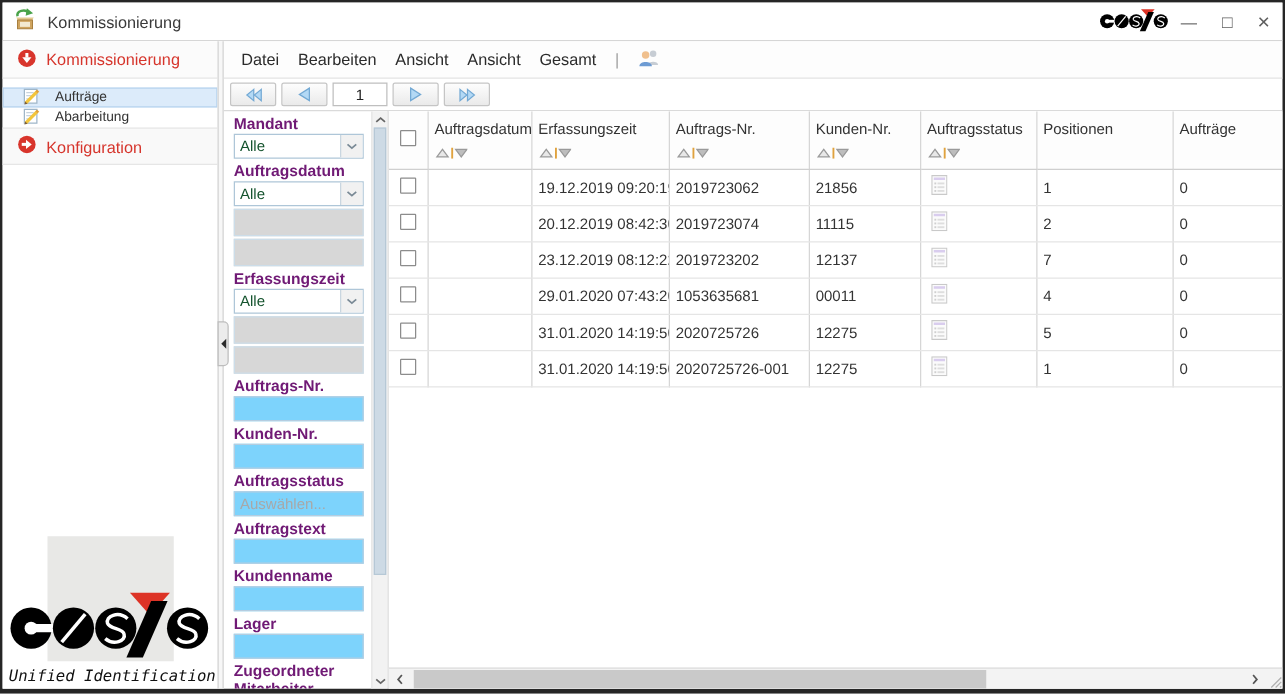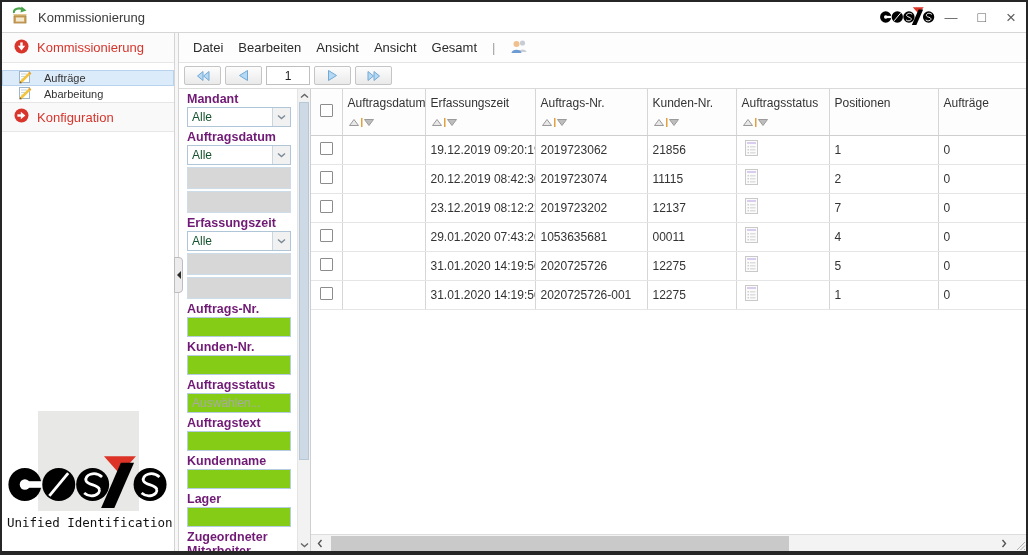--- a/index.html
+++ b/index.html
@@ -24,21 +24,21 @@
   .divhandle{position:absolute;left:-1px;top:224px;width:9px;height:36px;background:#ececec;border:1px solid #bdbdbd;border-radius:0 4px 4px 0;display:flex;align-items:center;justify-content:center;}
   .divhandle .tri{width:0;height:0;border-top:4px solid transparent;border-bottom:4px solid transparent;border-right:4px solid #2b2b2b;}
   .main{flex:1;display:flex;flex-direction:column;min-width:0;}
 
   
   .nav-head{height:30px;display:flex;align-items:center;gap:8px;padding-left:12px;border-bottom:1px solid #e6e6e6;background:#fbfbfb;color:#d6352c;font-size:13px;}
   .nav-head.konfig{margin-top:0;border-top:1px solid #e6e6e6;background:#f9f9f9;}
   .nav-spacer{height:7px;}
   .nav-sub{height:16px;display:flex;align-items:center;gap:12px;padding-left:15px;font-size:11px;color:#333;border:1px solid transparent;}
   .nav-sub.selected{background:#dcebfa;border:1px solid #b7d3ee;}
-  .sidebar-logo{position:absolute;left:5px;bottom:21px;width:164px;}
+  .sidebar-logo{position:absolute;left:5px;bottom:3px;width:164px;font-style:italic;}
   .logo-gray{position:absolute;left:31px;bottom:19px;width:101px;height:100px;background:#e8e8e6;}
   .logo-big{position:relative;display:block;}
   .logo-sub{position:relative;font-family:"DejaVu Sans Mono",monospace;font-size:12.5px;color:#111;margin-top:1px;white-space:nowrap;}
 
   
   .menubar{height:30px;border-bottom:1px solid #e4e4e4;display:flex;align-items:center;padding-left:14px;gap:15px;font-size:13px;color:#2b2b2b;background:#fdfdfd;}
   .menubar .sep{color:#a0a0a0;}
   .statusrow{height:26px;border-bottom:1px solid #dadada;display:flex;align-items:center;padding:0 8px 0 5px;font-size:12.5px;color:#333;}
   .statustext{flex:1;}
   .pagination{display:flex;gap:4px;align-items:center;}
@@ -47,21 +47,21 @@
 
   
   .content{flex:1;display:flex;min-height:0;position:relative;}
   .filterpanel{width:132px;flex:none;border-right:1px solid #cfcfcf;position:relative;padding-left:8px;overflow:hidden;}
   .fcol{width:104px;}
   .flabel{margin:3px 0 1px;font-size:12.5px;line-height:14px;font-weight:bold;color:#701a75;}
   .fselect{height:20px;width:104px;border:1px solid #aec6d8;background:#fff;display:flex;align-items:center;}
   .fselval{flex:1;font-size:12px;color:#14532d;padding-left:4px;}
   .fselarrow{width:18px;height:100%;border-left:1px solid #c9d6e0;background:#f1f1f1;display:flex;align-items:center;justify-content:center;}
   .fdisabled{height:22px;width:104px;background:#d7d7d7;border:1px solid #ccdde9;margin-top:2px;}
-  .finput{height:20px;width:104px;border:1px solid #b5cde0;background:#84cc16;font-size:12px;color:#222;padding:0 4px;font-family:"Liberation Sans",sans-serif;}
+  .finput{height:20px;width:104px;border:1px solid #b5cde0;background:#7dd3fc;font-size:12px;color:#222;padding:0 4px;font-family:"Liberation Sans",sans-serif;}
   .finput::placeholder{color:#a8a8a8;}
   .vscroll{position:absolute;top:0;right:0;width:13px;height:100%;background:#f2f2f2;border-left:1px solid #e4e4e4;}
   .vs-up,.vs-down{position:absolute;left:0;width:12px;height:13px;display:flex;align-items:center;justify-content:center;}
   .vs-up{top:0;}
   .vs-down{bottom:0;}
   .vthumb{position:absolute;top:13px;left:1px;width:10px;height:358px;background:#cddae5;border:1px solid #b6c8d6;}
 
   .tablearea{flex:1;position:relative;min-width:0;overflow:hidden;background:#fff;}
   table{border-collapse:collapse;table-layout:fixed;width:716px;font-size:12px;color:#333;}
   th,td{border-right:1px solid #d6d6d6;padding:0 2px 0 5px;text-align:left;font-weight:normal;overflow:hidden;white-space:nowrap;}

